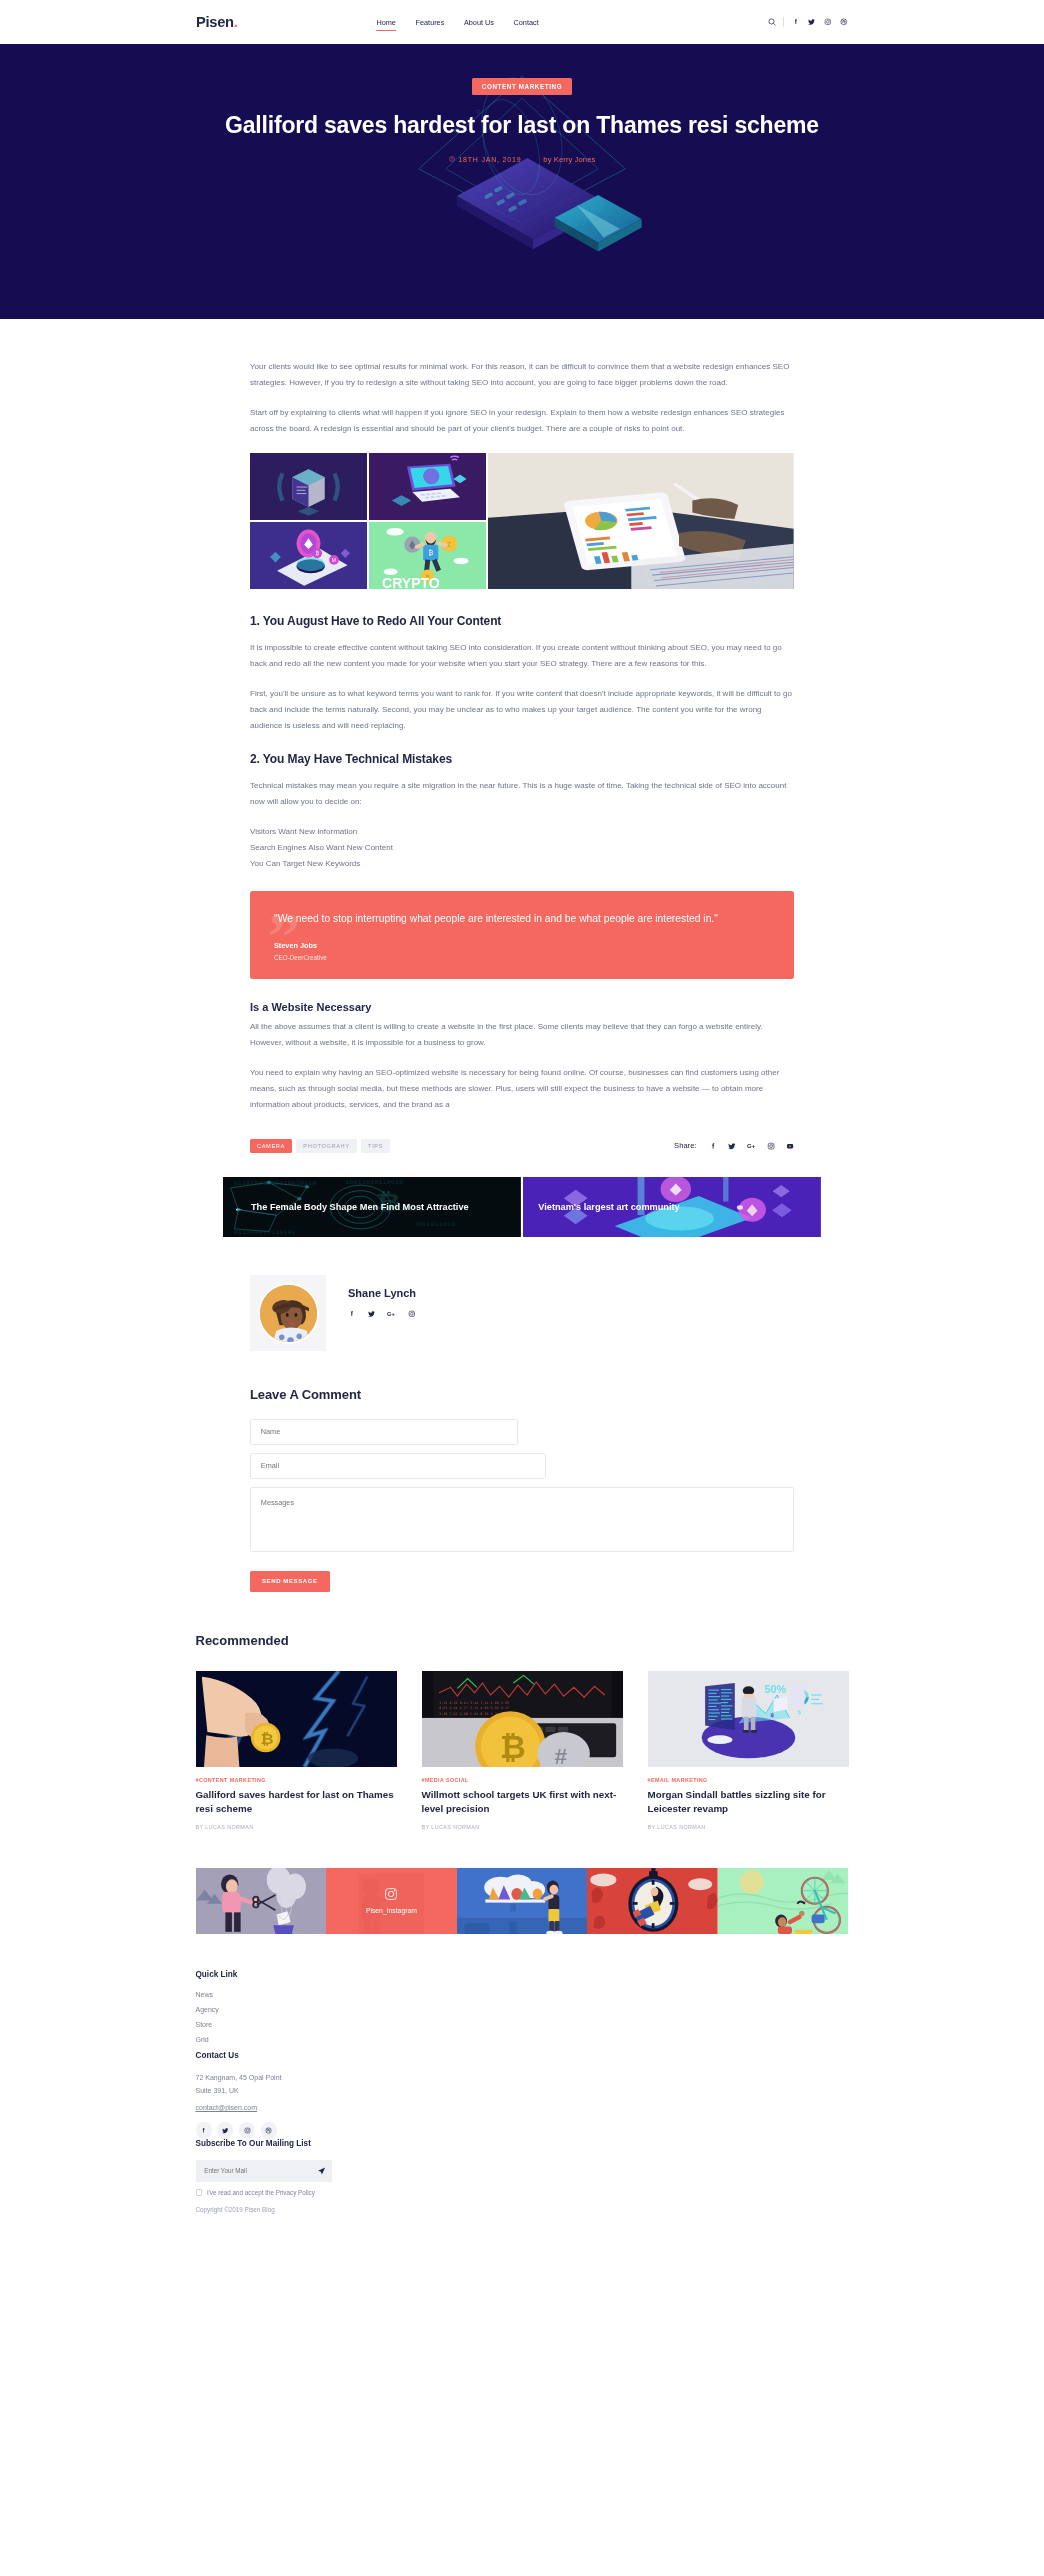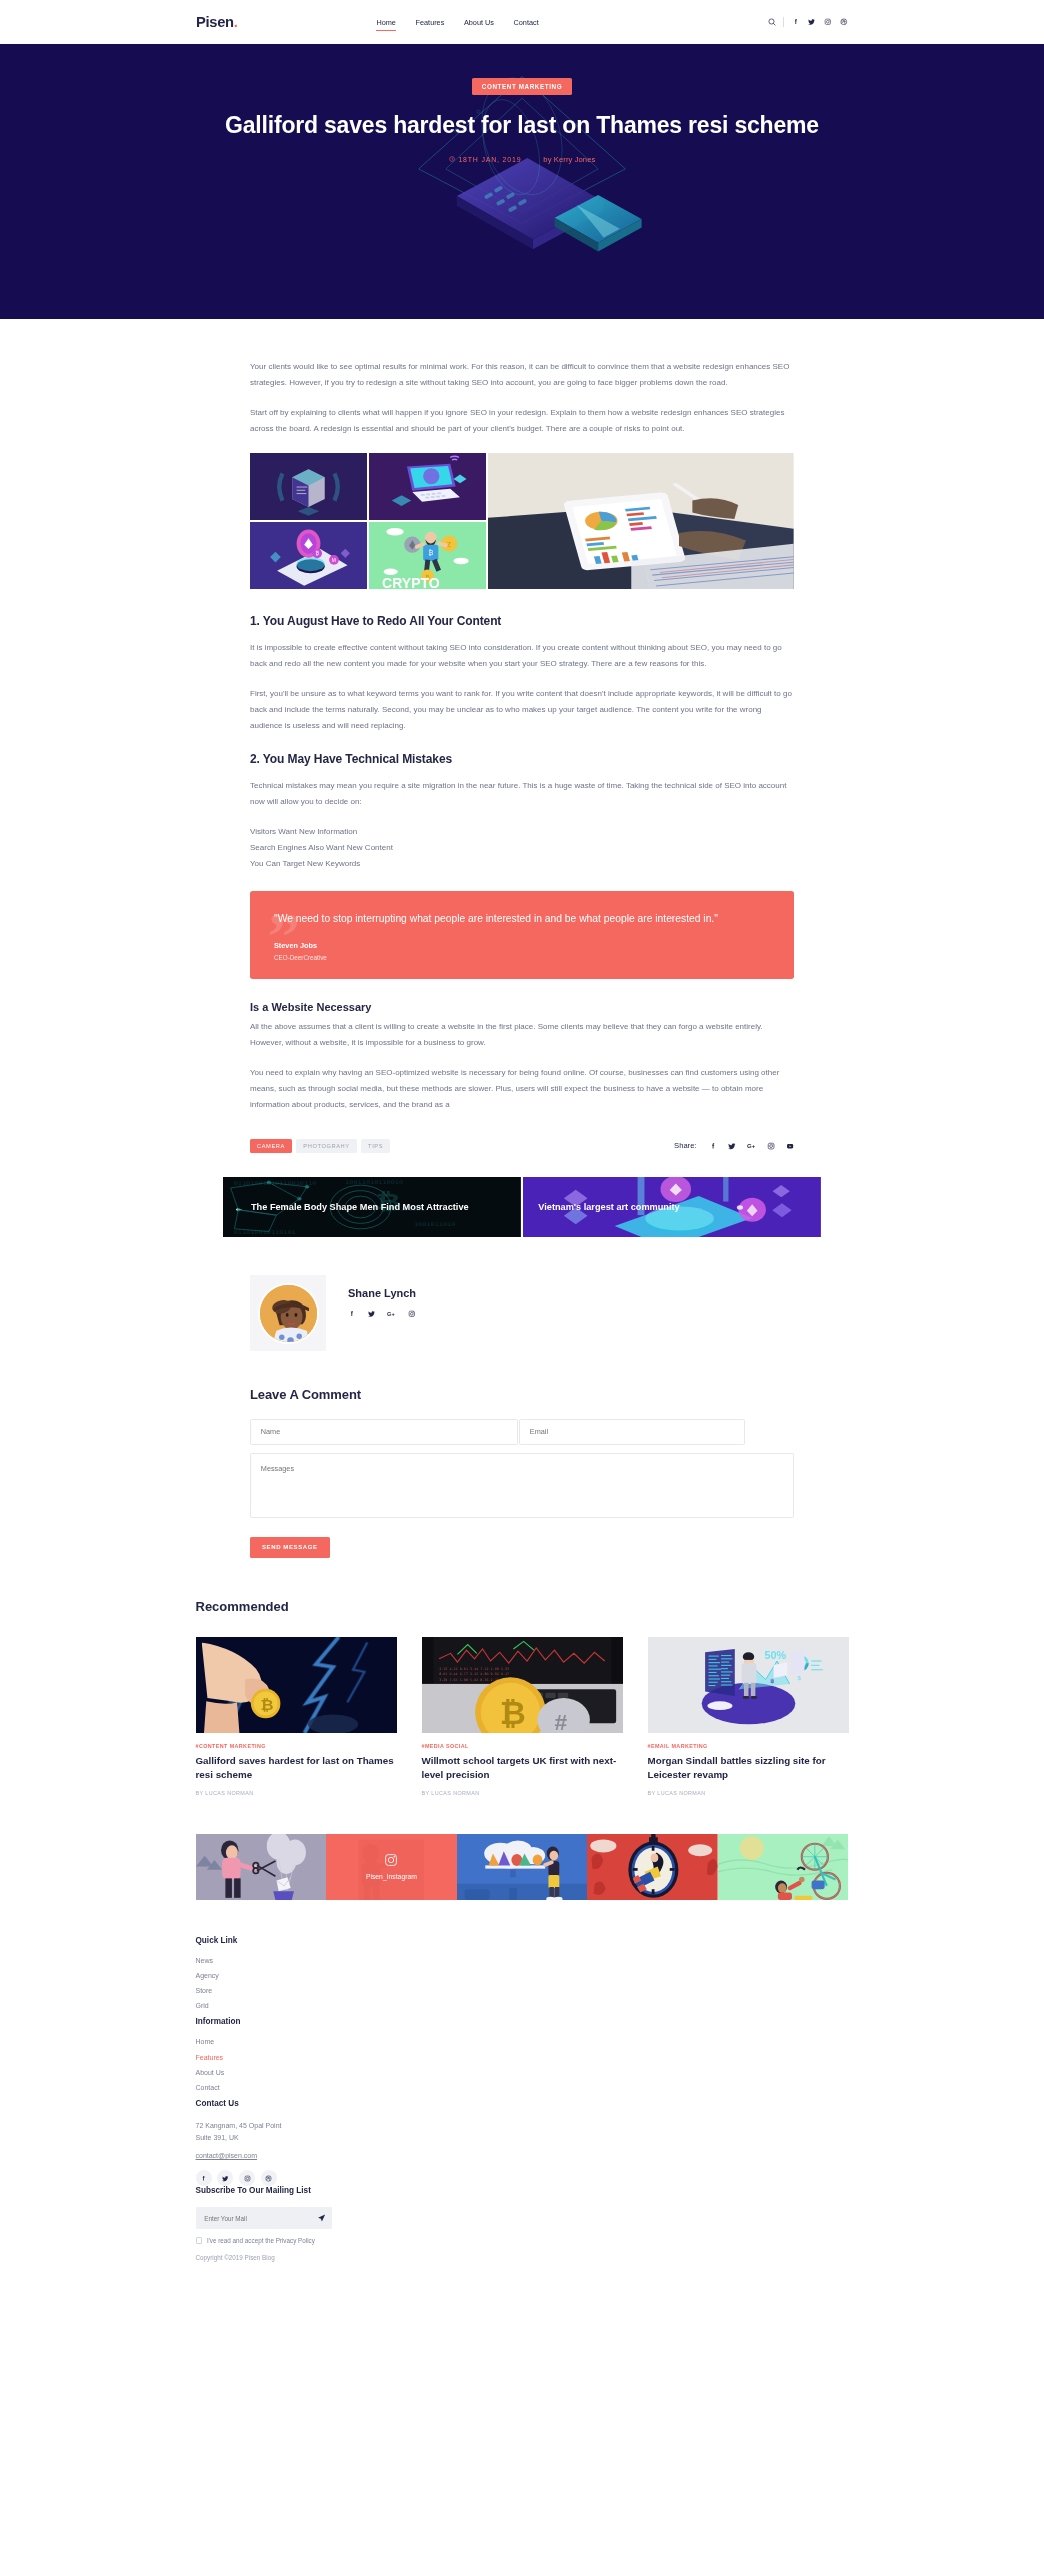--- a/index.html
+++ b/index.html
@@ -275,34 +275,34 @@
     border: 2.7px solid #fff;
   }
   .author-name { font-size: 11px; font-weight: 700; color: #232646; margin-top: 12px; }
   .author-bio { font-size: 7.6px; line-height: 1.95; color: #6f7389; margin-top: 6.5px; max-width: 381px; }
   .author-soc { display: flex; gap: 12px; margin-top: 11px; }
   .author-soc .si { cursor: pointer; display:flex; }
 
   
   .commentsec { margin-top: 36px; }
   .commentsec h2.ctitle { font-size: 13px; font-weight: 700; color: #232646; margin-bottom: 16.3px; }
-  .frow { display: flex; gap: 1px; }
+  .frow { display: flex; gap: 8px; flex-direction: column; }
   .fld {
     border: 0.5px solid #e7e8ec;
     border-radius: 1.6px;
     height: 26px;
     font-size: 7.3px;
     color: #9ea2b3;
     padding: 0 9.8px;
     font-family: "Liberation Sans", sans-serif;
     outline: none;
     background: #fff;
   }
   .fld.name { width: 268px; }
-  .fld.email { width: 226px; }
+  .fld.email { width: 296px; }
   .fld.msg {
     width: 544px;
     height: 65px;
     padding: 8.7px 9.8px;
     margin-top: 8.7px;
     resize: none;
     line-height: 1.6;
   }
   .sendbtn {
     margin-top: 16.3px;
@@ -1097,27 +1097,20 @@
   </div>
 
   <div class="footer">
     <div class="fcol c1">
       <div class="fh">Quick Link</div>
       <div class="flink">News</div>
       <div class="flink">Agency</div>
       <div class="flink">Store</div>
       <div class="flink">Grid</div>
     </div>
-    <div class="fcol c2">
-      <div class="fh">Information</div>
-      <div class="flink">Home</div>
-      <div class="flink hl">Features</div>
-      <div class="flink">About Us</div>
-      <div class="flink">Contact</div>
-    </div>
     <div class="fcol c3">
       <div class="fh">Contact Us</div>
       <div class="faddr">72 Kangnam, 45 Opal Point</div>
       <div class="faddr">Suite 391, UK</div>
       <a class="fmail">contact@pisen.com</a>
       <div class="fsoc">
         <span class="circ">
             <svg class="ic" width="7" height="7" viewBox="0 0 16 16">
               <path d="M10.2 5.3H8.9V4.4c0-.4.2-.5.5-.5h.8V2.2H9.1c-1.6 0-2 .9-2 2.1v1H6.2v1.8h.9v5.7h1.8V7.1h1.1l.2-1.8z" fill="#232646"></path>
             </svg>

